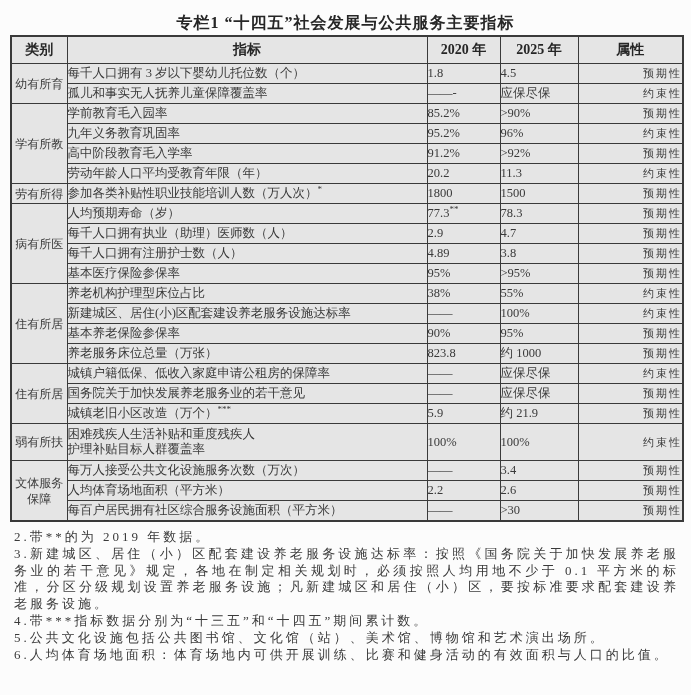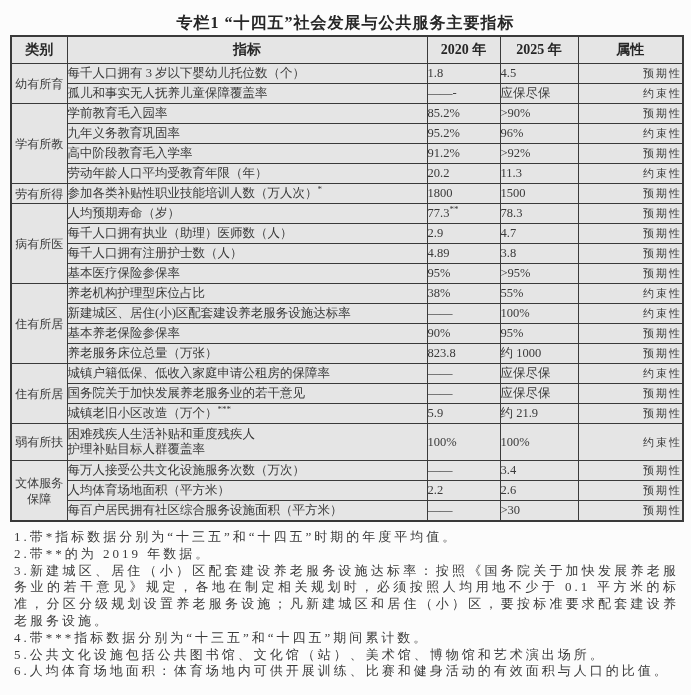--- a/index.html
+++ b/index.html
@@ -249,19 +249,18 @@
       <tr>
         <td class="ind">每百户居民拥有社区综合服务设施面积（平方米）</td>
         <td class="val">——</td>
         <td class="val">&gt;30</td>
         <td class="attr">预期性</td>
       </tr>
     </tbody>
 </table>
 
 <div class="footnotes" id="footnotes">
-    <div class="footnote">1.带*指标数据分别为“十三五”和“十四五”时期的年度平均值。</div>
     <div class="footnote">2.带**的为 2019 年数据。</div>
     <div class="footnote">3.新建城区、居住（小）区配套建设养老服务设施达标率：按照《国务院关于加快发展养老服务业的若干意见》规定，各地在制定相关规划时，必须按照人均用地不少于 0.1 平方米的标准，分区分级规划设置养老服务设施；凡新建城区和居住（小）区，要按标准要求配套建设养老服务设施。</div>
     <div class="footnote">4.带***指标数据分别为“十三五”和“十四五”期间累计数。</div>
     <div class="footnote">5.公共文化设施包括公共图书馆、文化馆（站）、美术馆、博物馆和艺术演出场所。</div>
     <div class="footnote">6.人均体育场地面积：体育场地内可供开展训练、比赛和健身活动的有效面积与人口的比值。</div>
   </div>
 
 </body></html>

